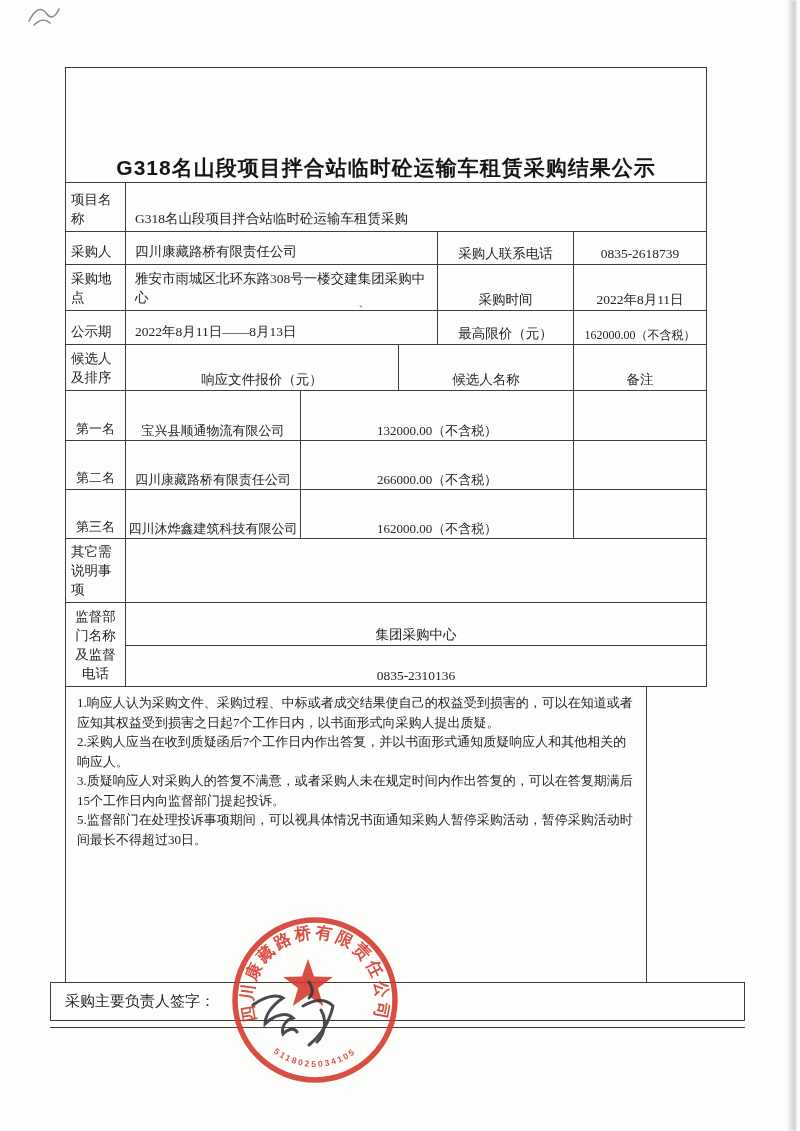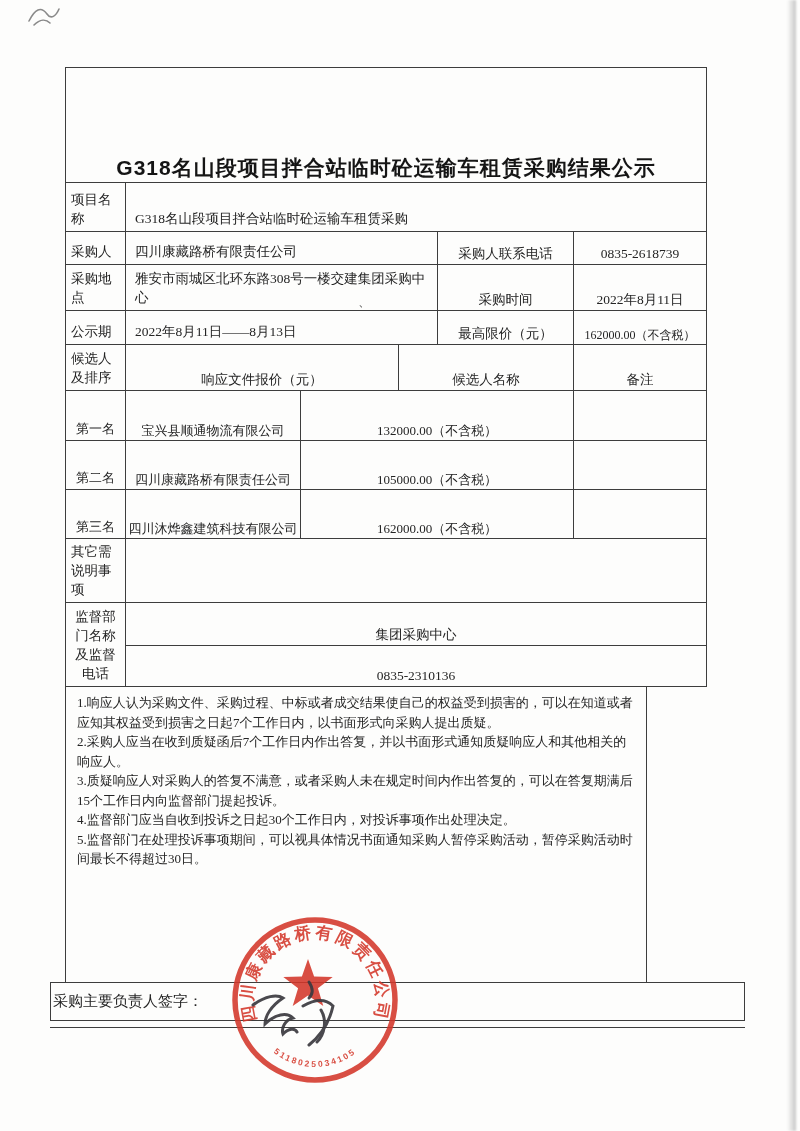--- a/index.html
+++ b/index.html
@@ -18,21 +18,21 @@
   .val{padding:2px 9px;}
   .title-cell{width:641px;justify-content:center;}
   .title-text{font-family:"Liberation Sans","DejaVu Sans",sans-serif;font-weight:bold;
         font-size:21px;letter-spacing:1px;color:#151515;text-align:center;}
   .stack{display:flex;flex-direction:column;width:581px;}
   .stack .c{border-right:1.6px solid #3d3d3d;}
   .obj-content{width:581px;padding:6px 11px;align-items:flex-start;}
   .obj-inner{font-size:13px;line-height:19.5px;}
   .sig-box{position:absolute;left:50px;top:982px;width:695px;height:39px;
         border:1.6px solid #3d3d3d;box-sizing:border-box;display:flex;align-items:center;
-        padding-left:2px;font-size:15px;background:transparent;}
+        padding-left:14px;font-size:15px;background:transparent;}
   .sig-underline{position:absolute;left:50px;top:1027px;width:695px;height:0;
         border-top:1.6px solid #3d3d3d;}
   .seal-layer{position:absolute;left:225px;top:910px;width:180px;height:180px;}
   .tick-mark{position:absolute;left:358px;top:293px;font-size:13px;color:#444;}
   .corner-scribble{position:absolute;left:26px;top:3px;}
 </style>
 </head>
 <body>
 
 <div class="page">
@@ -85,21 +85,21 @@
     <div class="row" style="height:50px">
       <div class="c lab ctr" style="font-size:13px">第一名</div>
       <div class="c ctr" style="width:175px;font-size:13px">宝兴县顺通物流有限公司</div>
       <div class="c ctr" style="width:273px;font-size:13px">132000.00（不含税）</div>
       <div class="c ctr" style="width:133px"></div>
     </div>
 
     <div class="row" style="height:49px">
       <div class="c lab ctr" style="font-size:13px">第二名</div>
       <div class="c ctr" style="width:175px;font-size:13px">四川康藏路桥有限责任公司</div>
-      <div class="c ctr" style="width:273px;font-size:13px">105000.00（不含税）</div>
+      <div class="c ctr" style="width:273px;font-size:13px">266000.00（不含税）</div>
       <div class="c ctr" style="width:133px"></div>
     </div>
 
     <div class="row" style="height:49px">
       <div class="c lab ctr" style="font-size:13px">第三名</div>
       <div class="c ctr" style="width:175px;font-size:13px">四川沐烨鑫建筑科技有限公司</div>
       <div class="c ctr" style="width:273px;font-size:13px">162000.00（不含税）</div>
       <div class="c ctr" style="width:133px"></div>
     </div>
 
@@ -115,21 +115,20 @@
         <div class="c ctr" style="height:41px;width:581px">0835-2310136</div>
       </div>
     </div>
 
     <div class="row" style="height:296px">
       <div class="c obj-content">
         <div class="obj-inner">
           <div>1.响应人认为采购文件、采购过程、中标或者成交结果使自己的权益受到损害的，可以在知道或者应知其权益受到损害之日起7个工作日内，以书面形式向采购人提出质疑。</div>
           <div>2.采购人应当在收到质疑函后7个工作日内作出答复，并以书面形式通知质疑响应人和其他相关的响应人。</div>
           <div>3.质疑响应人对采购人的答复不满意，或者采购人未在规定时间内作出答复的，可以在答复期满后15个工作日内向监督部门提起投诉。</div>
-          <div>4.监督部门应当自收到投诉之日起30个工作日内，对投诉事项作出处理决定。</div>
           <div>5.监督部门在处理投诉事项期间，可以视具体情况书面通知采购人暂停采购活动，暂停采购活动时间最长不得超过30日。</div>
         </div>
       </div>
     </div>
 
   </div>
 
   <div class="sig-box">
     <span>采购主要负责人签字：</span>
   </div>

